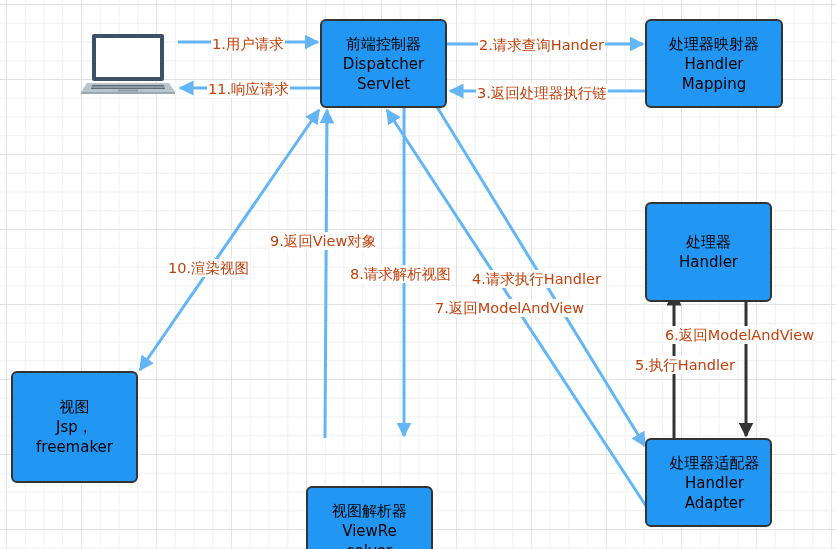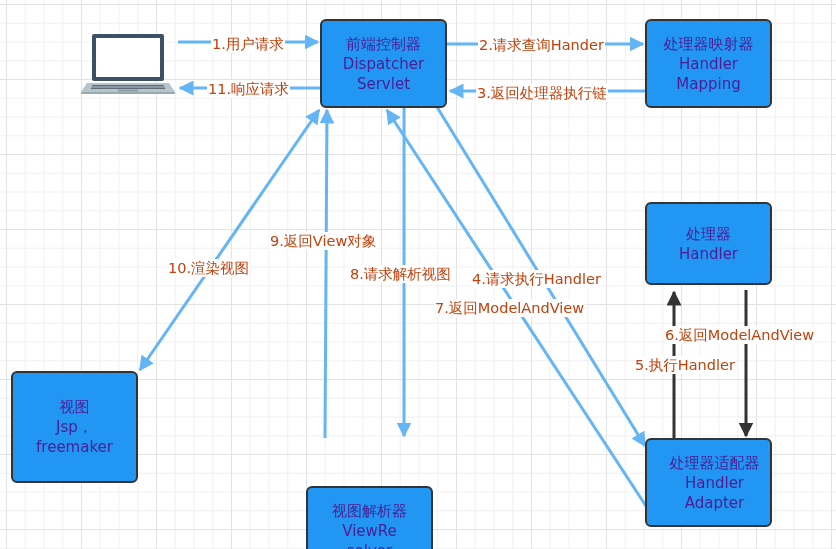--- a/index.html
+++ b/index.html
@@ -13,21 +13,21 @@
       linear-gradient(to bottom, #f0f0f0 1px, transparent 1px);
     background-size: 75px 75px, 75px 75px, 18.75px 18.75px, 18.75px 18.75px;
     background-position: 6px 4px, 6px 4px, 6px 4px, 6px 4px;
     font-family: "DejaVu Sans", "Liberation Sans", sans-serif;
   }
   #canvas { position: absolute; left: 0; top: 0; }
   .node {
     position: absolute; box-sizing: border-box;
     background: #2196f3; border: 2.5px solid #333333; border-radius: 6px;
     display: flex; flex-direction: column; align-items: center; justify-content: center;
-    color: #4c1d95; font-size: 15px; line-height: 20px; text-align: center;
+    color: #000000; font-size: 15px; line-height: 20px; text-align: center;
   }
   .node span { display: block; white-space: nowrap; }
   .lbl {
     position: absolute; background: #ffffff; color: #c2410c;
     font-size: 14.5px; line-height: 18px; padding: 0 1px; white-space: nowrap;
   }
   .laptop { position: absolute; left: 79px; top: 33px; }
 </style>
 </head>
 <body>
@@ -69,27 +69,27 @@
   <rect x="39" y="56.5" width="20" height="2" fill="#8d9aa3"></rect>
   <rect x="2" y="59" width="94" height="2" fill="#9aa8b1"></rect>
 </svg>
 
 <div class="node" style="left:320px;top:19px;width:127px;height:89px;">
   <span>前端控制器</span>
   <span>Dispatcher</span>
   <span>Servlet</span>
 </div>
 
-<div class="node" style="left:645px;top:19px;width:127px;height:89px;">
+<div class="node" style="left:645px;top:19px;width:138px;height:89px;">
   <span>处理器映射器</span>
   <span>Handler</span>
   <span>Mapping</span>
 </div>
 
-<div class="node" style="left:645px;top:202px;width:127px;height:83px;">
+<div class="node" style="left:645px;top:202px;width:127px;height:100px;">
   <span>处理器</span>
   <span>Handler</span>
 </div>
 
 <div class="node" style="left:645px;top:438px;width:127px;height:89px;padding-left:12px;">
   <span>处理器适配器</span>
   <span>Handler</span>
   <span>Adapter</span>
 </div>
 

